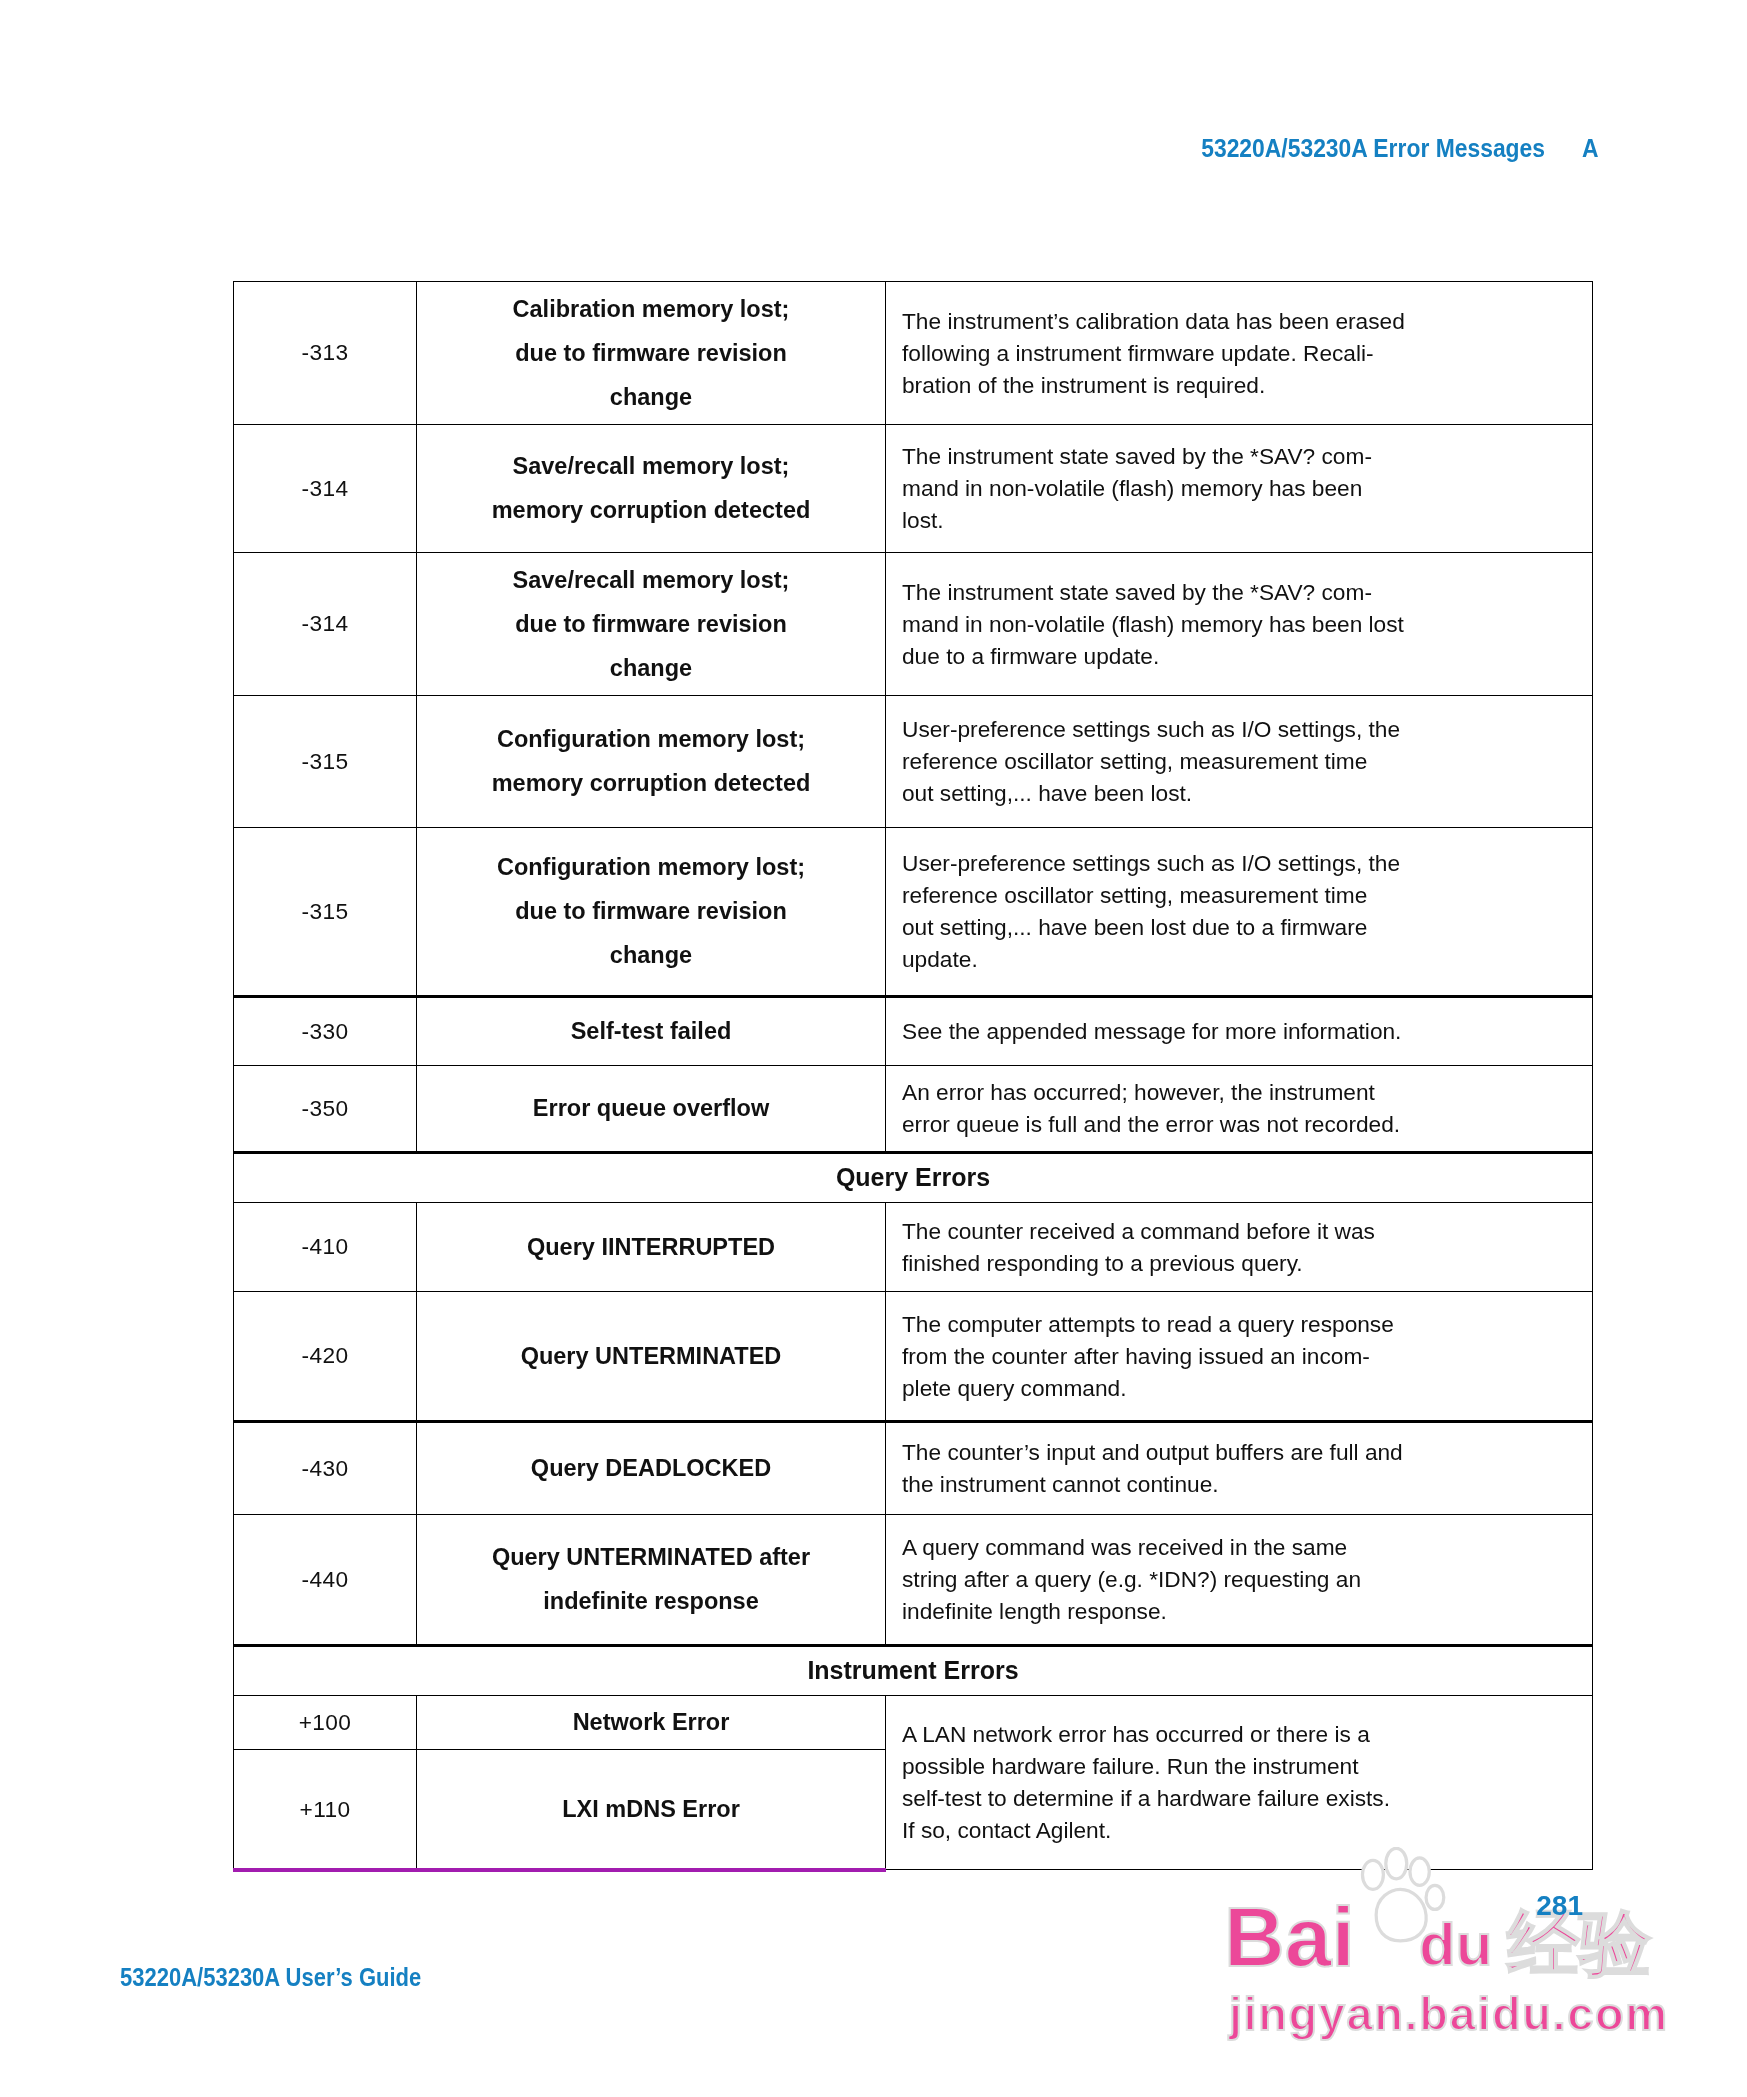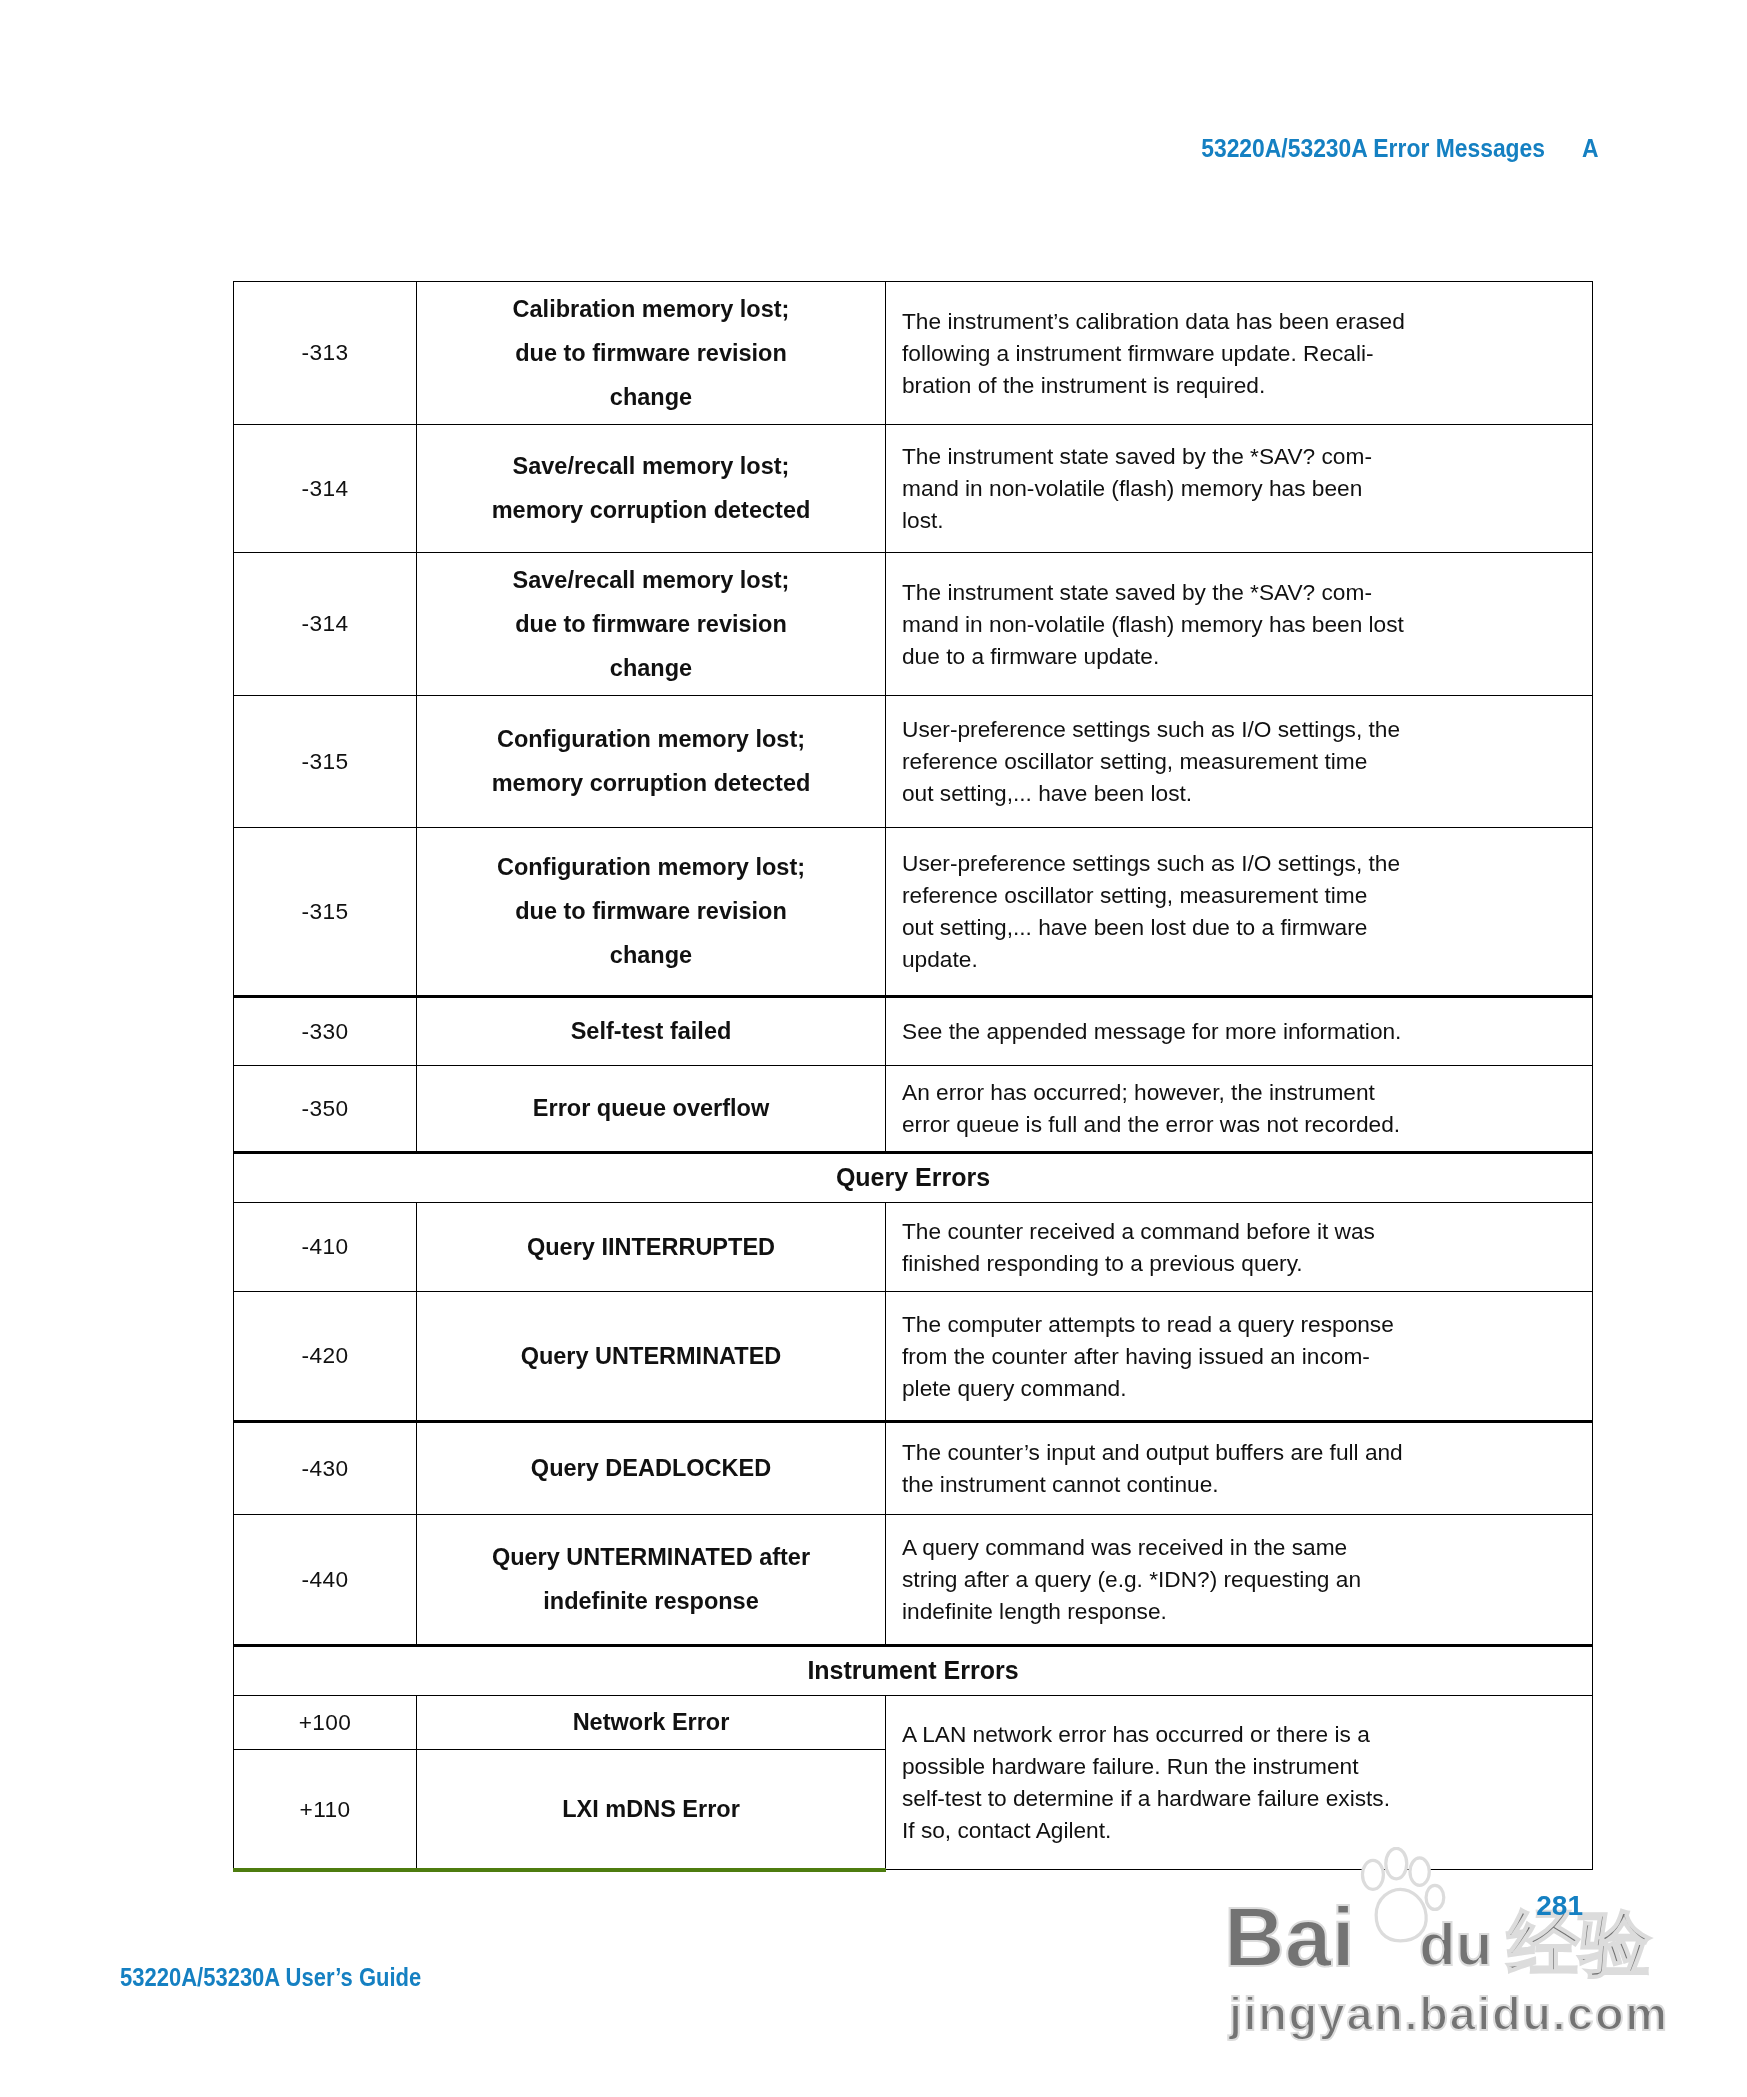--- a/index.html
+++ b/index.html
@@ -14,39 +14,39 @@
     color:var(--accent);font-weight:bold;font-size:26px;
     transform:scaleX(.88);transform-origin:100% 50%;white-space:nowrap;
   }
   
   table.etable{
     position:absolute;left:233px;top:281px;width:1312px;
     border-collapse:collapse;table-layout:fixed;
   }
   .etable td{border:1.6px solid #000;vertical-align:middle;padding:0;}
   .etable tr.thick td{border-top:3.2px solid #000;}
-  .etable tr:last-child td{border-bottom:4px solid #4d7c0f;}
+  .etable tr:last-child td{border-bottom:4px solid #a21caf;}
   td.code{width:182px;text-align:center;font-size:22.7px;letter-spacing:0.4px;}
   td.name{width:452px;text-align:center;font-weight:bold;font-size:23.5px;line-height:44px;white-space:pre-line;padding:4.9px 8px;}
   td.desc{width:677px;text-align:left;font-size:22.7px;line-height:32px;white-space:pre-line;padding:8px 13px 8px 16px;}
   td.section{text-align:center;font-weight:bold;font-size:25px;}
   
   .footer-left{
     position:absolute;left:120px;top:1963px;color:var(--accent);
     font-size:25px;font-weight:bold;transform:scaleX(.88);transform-origin:0 50%;white-space:nowrap;
   }
   .pagenum{
     position:absolute;right:165px;top:1890px;color:var(--accent);
     font-size:28px;font-weight:bold;z-index:3;
   }
   
   .watermark{position:absolute;left:1224px;top:1847px;width:534px;z-index:1;pointer-events:none;}
   .wm-line1{display:flex;align-items:flex-end;}
   .wm-txt{
-    font-weight:bold;color:#737373;
+    font-weight:bold;color:#ec4899;
     -webkit-text-stroke:2px var(--wm);
     text-shadow:0 0 0.8px var(--wm);
     line-height:1;white-space:nowrap;
   }
   .wm-bai{font-size:84px;}
   .wm-du{font-size:60px;margin-left:-27.5px;margin-bottom:3.2px;}
   .wm-cn{font-size:72px;margin-left:15px;}
   .wm-url{font-size:47px;letter-spacing:1.6px;margin-top:11.3px;margin-left:4.9px;}
   .paw{margin-bottom:27.5px;margin-left:-3.2px;flex:0 0 auto;}
 </style>

